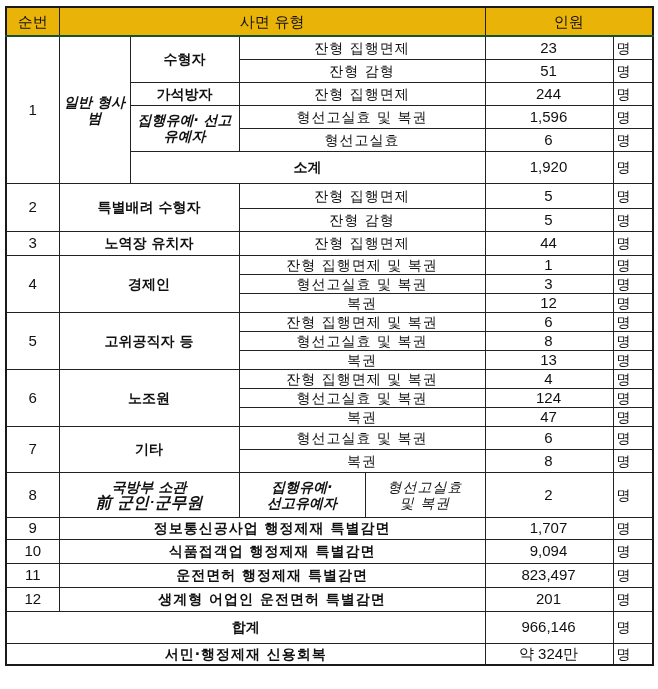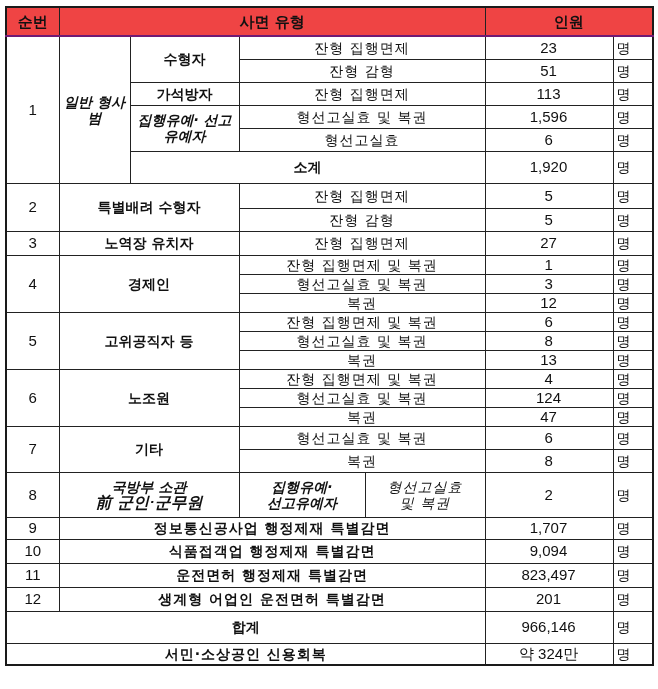--- a/index.html
+++ b/index.html
@@ -6,21 +6,21 @@
   body { width:658px; height:689px; overflow:hidden; font-family:"DejaVu Sans", sans-serif; }
   table.main {
     position:absolute; left:5px; top:6px; width:647px;
     border-collapse:collapse; table-layout:fixed;
     border:2px solid #1a1a1a; font-size:14px; color:#111;
   }
   table.main td, table.main th {
     border:1px solid #222; padding:0 3px; text-align:center; vertical-align:middle;
     overflow:hidden; white-space:nowrap; line-height:16px;
   }
-  table.main th { background:#ef4444; font-weight:bold; height:27px; font-size:15px; border-bottom:2px solid #701a75; }
+  table.main th { background:#eab308; font-weight:normal; height:27px; font-size:15px; border-bottom:2px solid #14532d; }
   .bold { font-weight:bold; }
   .num { text-align:right; font-family:"Liberation Sans", sans-serif; font-size:15px; padding-right:4px !important; }
   .unit { text-align:left !important; padding-left:3px !important; }
   .seq { font-family:"Liberation Sans", sans-serif; font-size:15px; }
   .wrap { white-space:normal !important;font-style:italic; }
   .thick-top td { border-top:2px solid #1a1a1a; }
   .type { letter-spacing:1px; }
 </style>
 </head>
 <body>
@@ -53,21 +53,21 @@
       <td class="unit">명</td>
     </tr>
     <tr style="height:23px">
       <td colspan="2" class="type">잔형 감형</td>
       <td class="num">51</td>
       <td class="unit">명</td>
     </tr>
     <tr style="height:23px">
       <td class="bold">가석방자</td>
       <td colspan="2" class="type">잔형 집행면제</td>
-      <td class="num">113</td>
+      <td class="num">244</td>
       <td class="unit">명</td>
     </tr>
     <tr style="height:23px">
       <td rowspan="2" class="bold wrap">집행유예· 선고유예자</td>
       <td colspan="2" class="type">형선고실효 및 복권</td>
       <td class="num">1,596</td>
       <td class="unit">명</td>
     </tr>
     <tr style="height:23px">
       <td colspan="2" class="type">형선고실효</td>
@@ -90,21 +90,21 @@
     <tr style="height:23px">
       <td colspan="2" class="type">잔형 감형</td>
       <td class="num">5</td>
       <td class="unit">명</td>
     </tr>
 
     <tr style="height:24px">
       <td class="seq">3</td>
       <td colspan="2" class="bold">노역장 유치자</td>
       <td colspan="2" class="type">잔형 집행면제</td>
-      <td class="num">27</td>
+      <td class="num">44</td>
       <td class="unit">명</td>
     </tr>
 
     <tr style="height:19px">
       <td rowspan="3" class="seq">4</td>
       <td rowspan="3" colspan="2" class="bold">경제인</td>
       <td colspan="2" class="type">잔형 집행면제 및 복권</td>
       <td class="num">1</td>
       <td class="unit">명</td>
     </tr>
@@ -211,18 +211,18 @@
       <td class="unit">명</td>
     </tr>
 
     <tr style="height:32px">
       <td colspan="5" class="bold">합계</td>
       <td class="num">966,146</td>
       <td class="unit">명</td>
     </tr>
 
     <tr class="thick-top" style="height:22px">
-      <td colspan="5" class="bold type">서민·소상공인 신용회복</td>
+      <td colspan="5" class="bold type">서민·행정제재 신용회복</td>
       <td class="num">약 324만</td>
       <td class="unit">명</td>
     </tr>
   </tbody>
 </table>
 
 </body></html>

